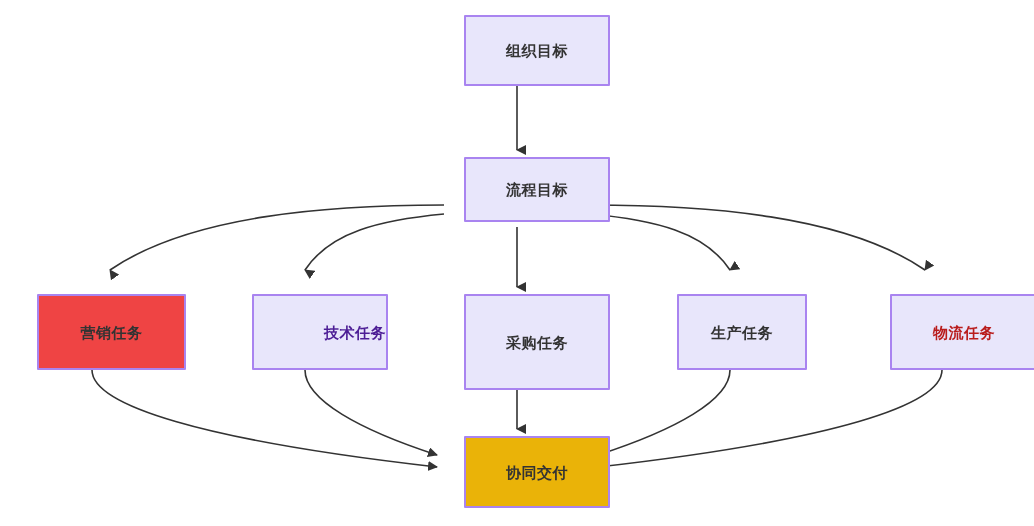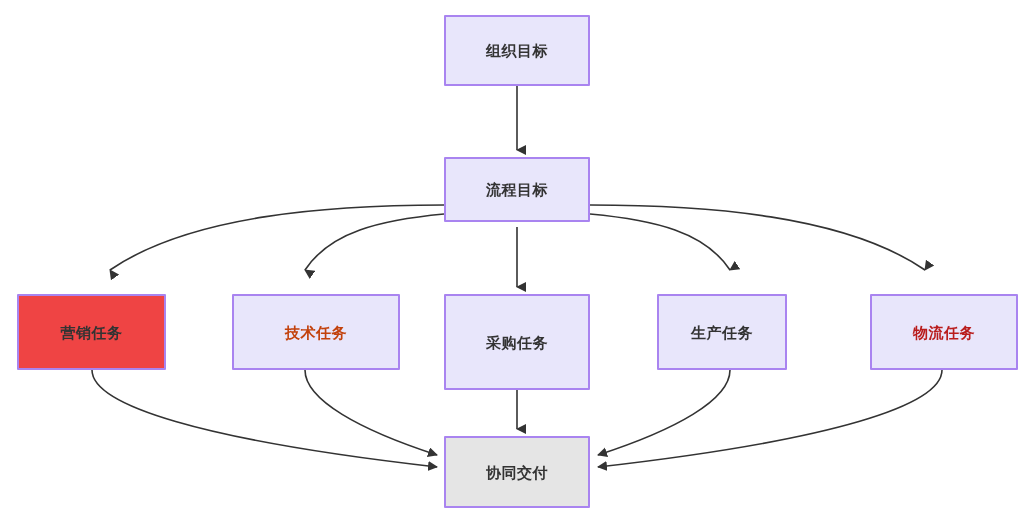--- a/index.html
+++ b/index.html
@@ -35,20 +35,21 @@
     border-radius: 1px;
     display: flex;
     align-items: center;
     justify-content: center;
     color: #333333;
     font-size: 15px;
     font-weight: 700;
     letter-spacing: 0.5px;
     white-space: nowrap;
     user-select: none;
+    margin-left: 20px;
   }
   .node-label {
     display: block;
     line-height: 1;
   }
 </style>
 </head>
 <body>
 
 <div id="diagram-root">
@@ -80,30 +81,30 @@
   <div id="nodes-group">
       <div class="node" style="left: 444px; top: 15px; width: 146px; height: 71px; background: rgb(232, 230, 251); border-color: rgb(169, 132, 240); color: rgb(51, 51, 51);">
         <span class="node-label">组织目标</span>
       </div>
       <div class="node" style="left: 444px; top: 157px; width: 146px; height: 65px; background: rgb(232, 230, 251); border-color: rgb(169, 132, 240); color: rgb(51, 51, 51);">
         <span class="node-label">流程目标</span>
       </div>
       <div class="node" style="left: 17px; top: 294px; width: 149px; height: 76px; background: #ef4444; border-color: rgb(169, 132, 240); color: rgb(51, 51, 51);">
         <span class="node-label">营销任务</span>
       </div>
-      <div class="node" style="left: 232px; top: 294px; width: 168px; height: 76px; background: rgb(232, 230, 251); border-color: rgb(169, 132, 240); color: #c2410c;">
+      <div class="node" style="left: 232px; top: 294px; width: 136px; height: 76px; background: rgb(232, 230, 251); border-color: rgb(169, 132, 240); color: #4c1d95; justify-content: flex-end;">
         <span class="node-label">技术任务</span>
       </div>
       <div class="node" style="left: 444px; top: 294px; width: 146px; height: 96px; background: rgb(232, 230, 251); border-color: rgb(169, 132, 240); color: rgb(51, 51, 51);">
         <span class="node-label">采购任务</span>
       </div>
       <div class="node" style="left: 657px; top: 294px; width: 130px; height: 76px; background: rgb(232, 230, 251); border-color: rgb(169, 132, 240); color: rgb(51, 51, 51);">
         <span class="node-label">生产任务</span>
       </div>
       <div class="node" style="left: 870px; top: 294px; width: 148px; height: 76px; background: rgb(232, 230, 251); border-color: rgb(169, 132, 240); color: #b91c1c;">
         <span class="node-label">物流任务</span>
       </div>
-      <div class="node" style="left: 444px; top: 436px; width: 146px; height: 72px; background: #e5e5e5; border-color: rgb(169, 132, 240); color: rgb(51, 51, 51);">
+      <div class="node" style="left: 444px; top: 436px; width: 146px; height: 72px; background: #eab308; border-color: rgb(169, 132, 240); color: rgb(51, 51, 51);">
         <span class="node-label">协同交付</span>
       </div>
     </div>
 
 </div>
 
 </body></html>

